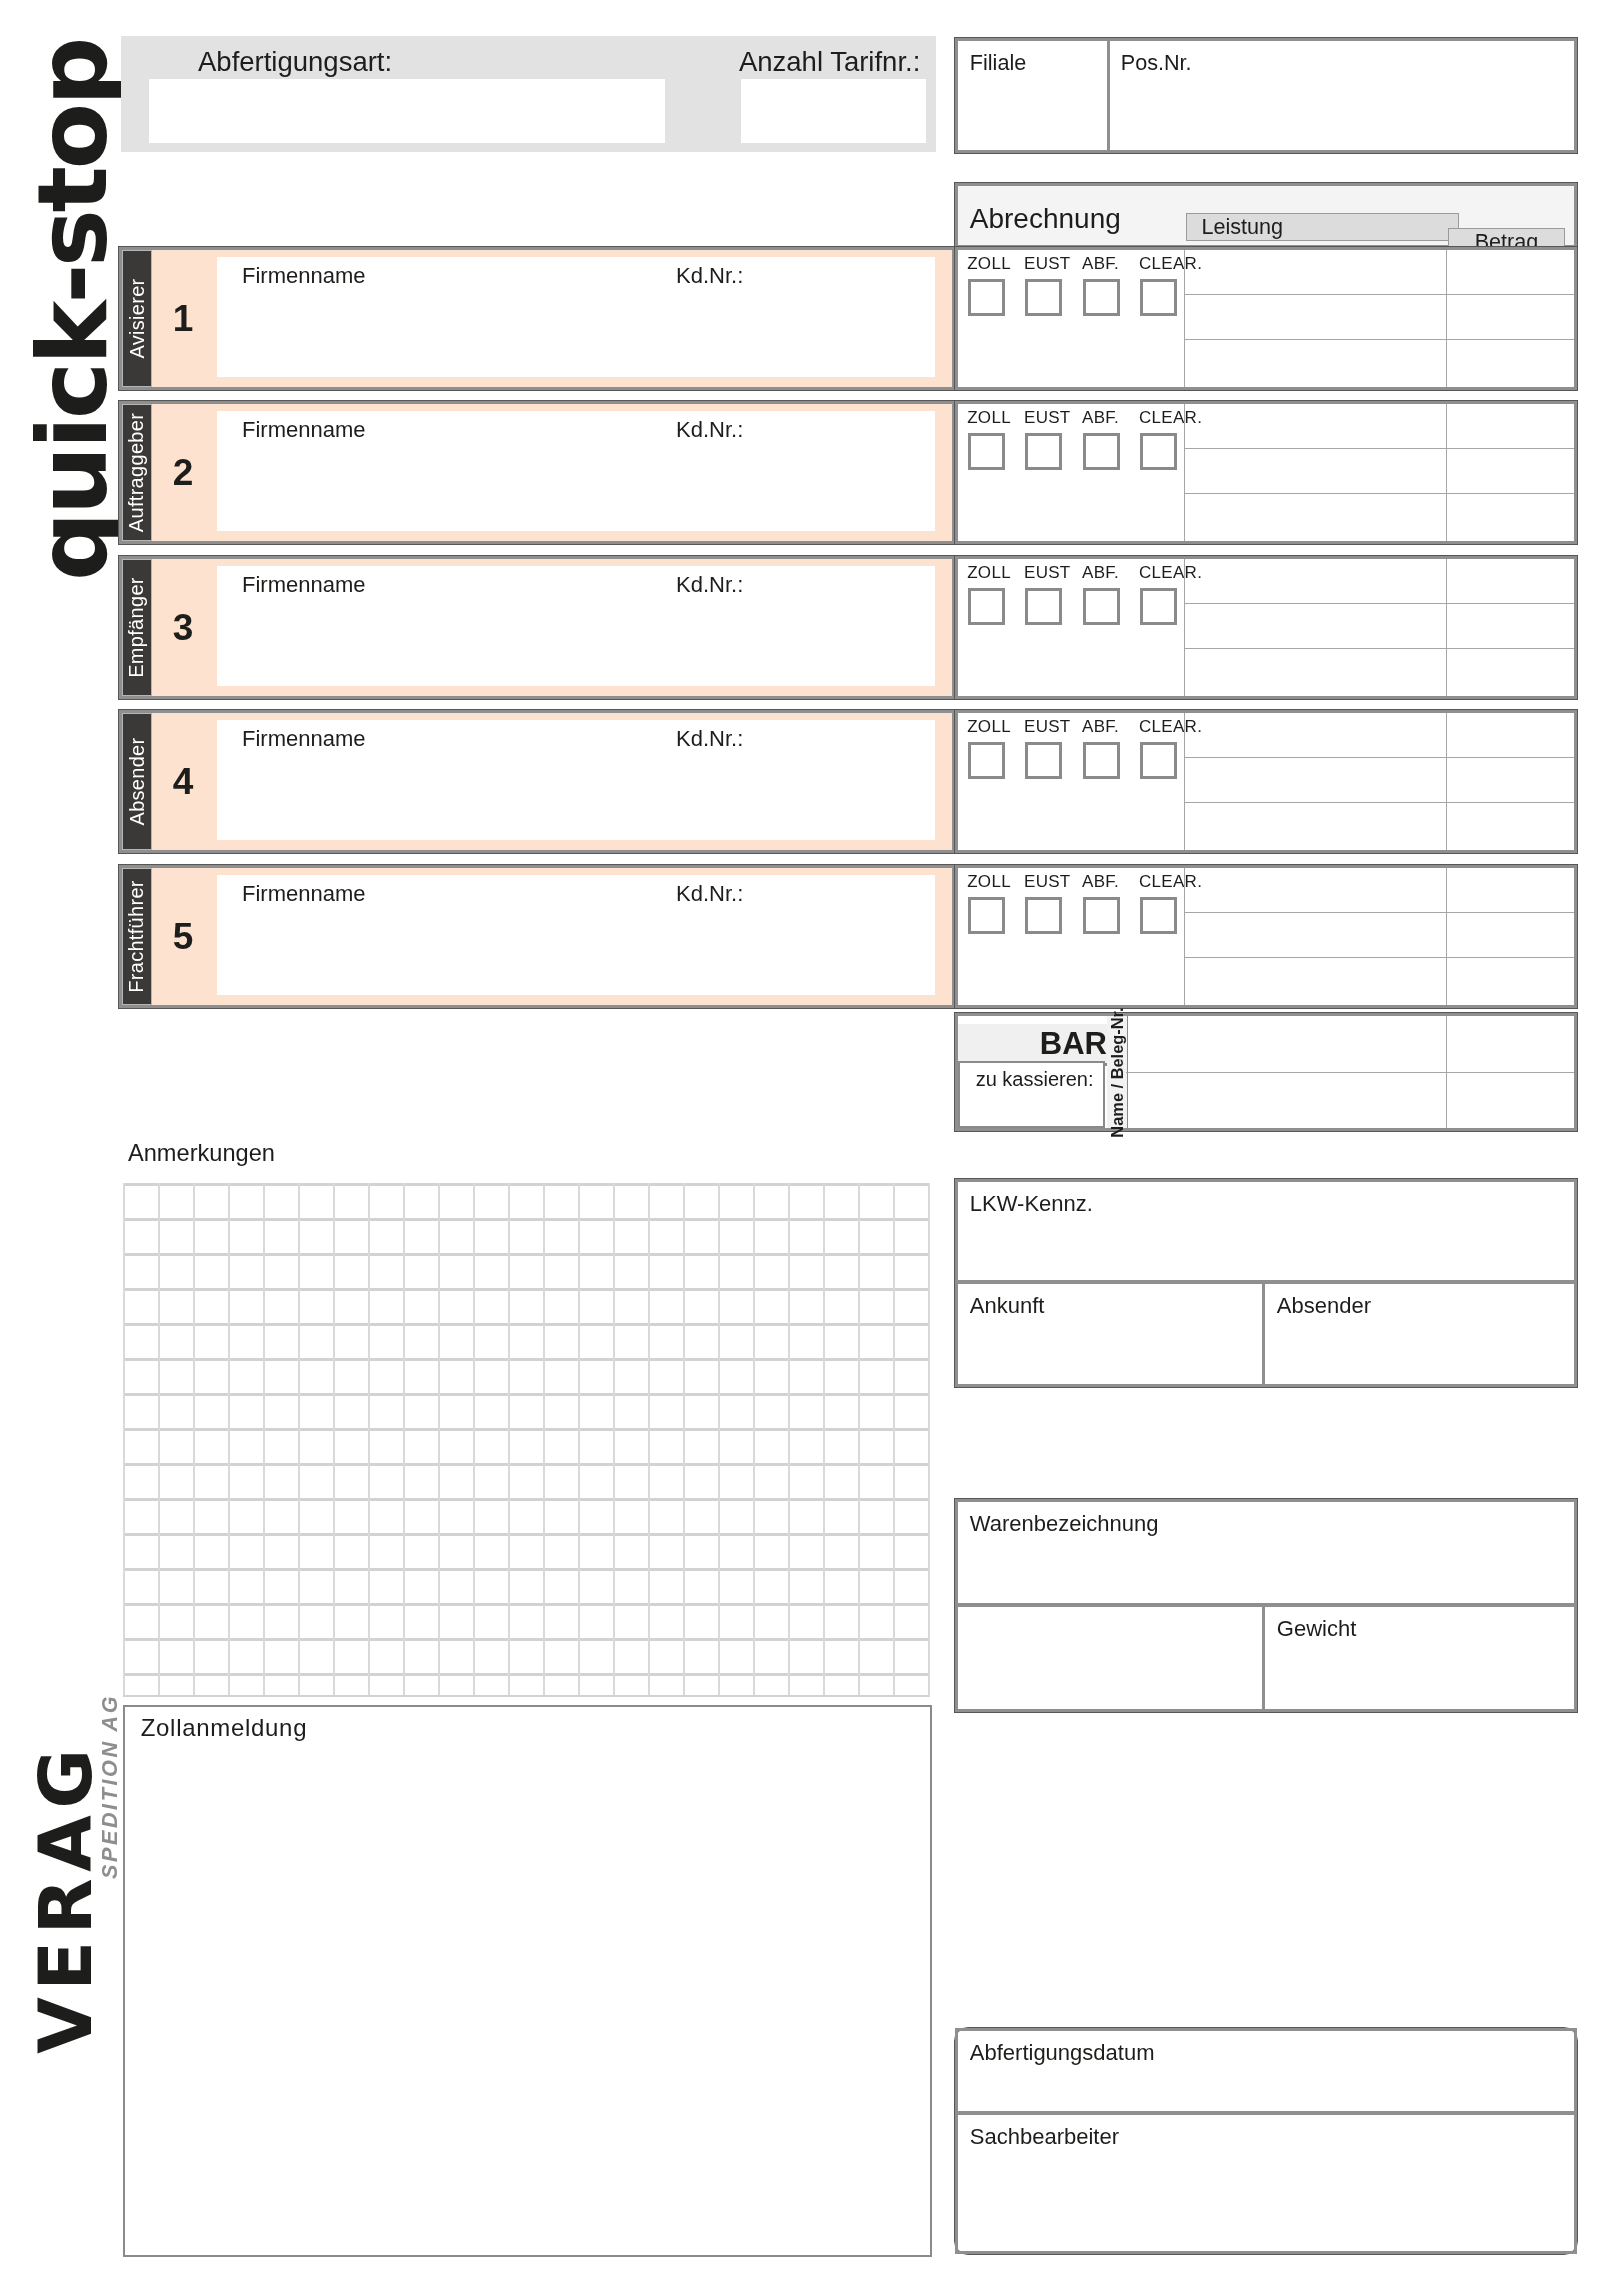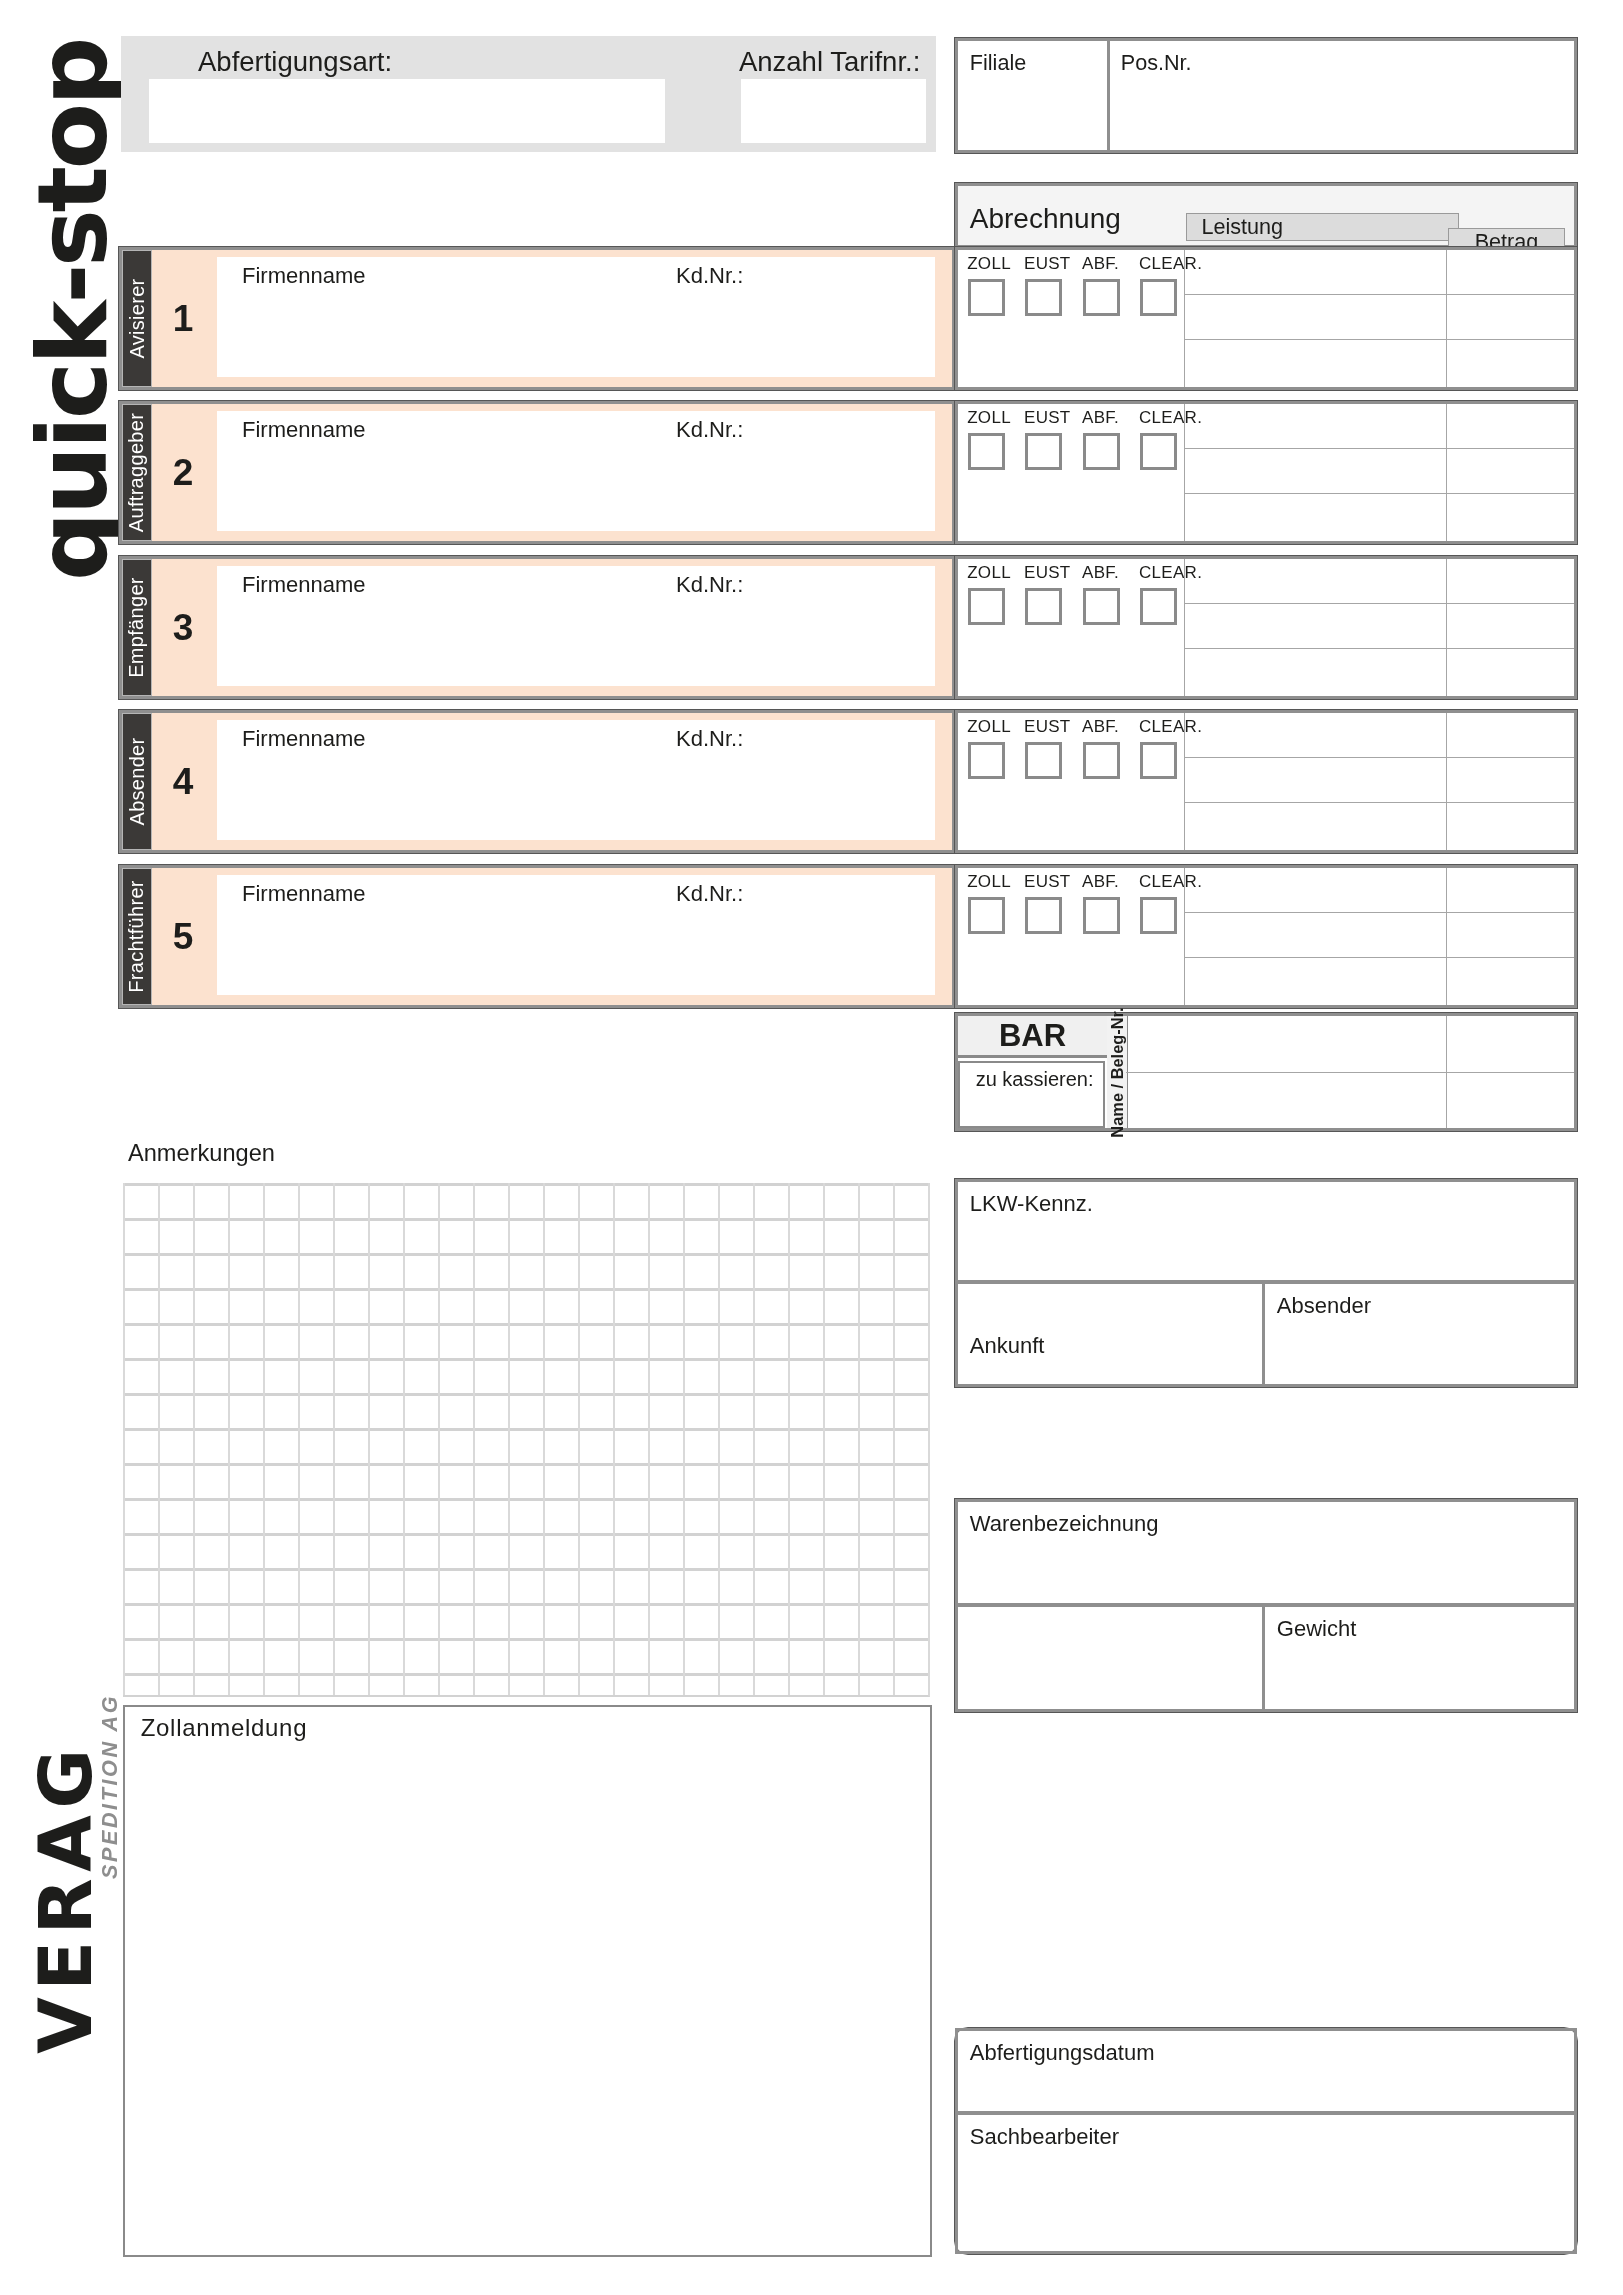--- a/index.html
+++ b/index.html
@@ -261,22 +261,22 @@
         <div class="thinh" style="left:226px;right:0;top:44px;"></div>
         <div class="thinh" style="left:226px;right:0;top:89px;"></div>
         <div class="abs" style="left:228px;top:0;width:259px;bottom:0;"></div>
         <div class="abs" style="left:489px;top:0;right:0;bottom:0;"></div>
       </div>
     </div>
     </div>
 
   <div class="fblock" style="left:954px;top:1012px;width:622px;height:118px;">
     <div class="inner">
-      <div class="abs" style="left:0;top:0;width:149px;height:39px;background:#f0f0f0;border-right:2.6px solid #8a8a8a;
-                  border-bottom:3.3px solid #8a8a8a;display:flex;align-items:center;justify-content:center;">
+      <div class="abs" style="left:0;top:8px;width:149px;height:39px;background:#f0f0f0;border-right:2.6px solid #8a8a8a;
+                  border-bottom:3.3px solid #8a8a8a;display:flex;align-items:center;justify-content:flex-end;">
         <span style="font-size:31px;font-weight:bold;">BAR</span>
       </div>
       <div class="abs" style="left:0;top:45px;width:143px;bottom:0;background:#ffffff;border:2.6px solid #8a8a8a;">
         <div class="label" style="left:15.7px;top:5.2px;font-size:20px;">zu kassieren:</div>
       </div>
       <div class="abs" style="left:149px;top:0;bottom:0;width:19.6px;background:#f2f2f2;border-right:1.3px solid #8a8a8a;
                   display:flex;align-items:center;justify-content:center;">
         <span style="transform:rotate(-90deg);white-space:nowrap;font-size:16.4px;font-weight:bold;">Name / Beleg-Nr.</span>
       </div>
       <div class="abs" style="left:168px;top:0;width:320px;bottom:0;"></div>
@@ -288,21 +288,21 @@
 
   <div class="label" style="left:128px;top:1141px;font-size:23.6px;">Anmerkungen</div>
   <div class="grid" style="left:123px;top:1183px;width:805px;height:512px;"></div>
 
   <div class="fblock" style="left:954px;top:1178px;width:622px;height:208px;">
     <div class="inner">
       <div class="abs" style="left:0;top:0;right:0;height:98px;">
         <div class="boxlabel">LKW-Kennz.</div>
       </div>
       <div class="abs" style="left:0;right:0;top:98px;height:3.9px;background:#8f8f8f;"></div>
-      <div class="abs" style="left:0;top:102px;width:304px;bottom:0;margin-top:40px;">
+      <div class="abs" style="left:0;top:102px;width:304px;bottom:0;">
         <div class="boxlabel">Ankunft</div>
       </div>
       <div class="abs" style="left:304px;top:102px;bottom:0;width:2.6px;background:#8f8f8f;"></div>
       <div class="abs" style="left:307px;top:102px;right:0;bottom:0;">
         <div class="boxlabel">Absender</div>
       </div>
     </div>
   </div>
 
   <div class="fblock" style="left:954px;top:1498px;width:622px;height:213px;">

